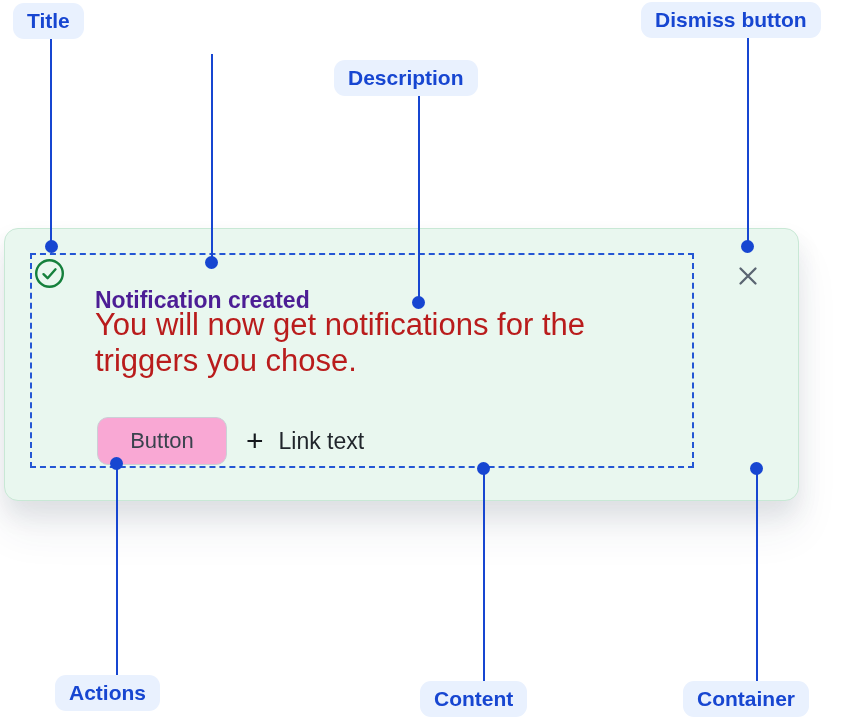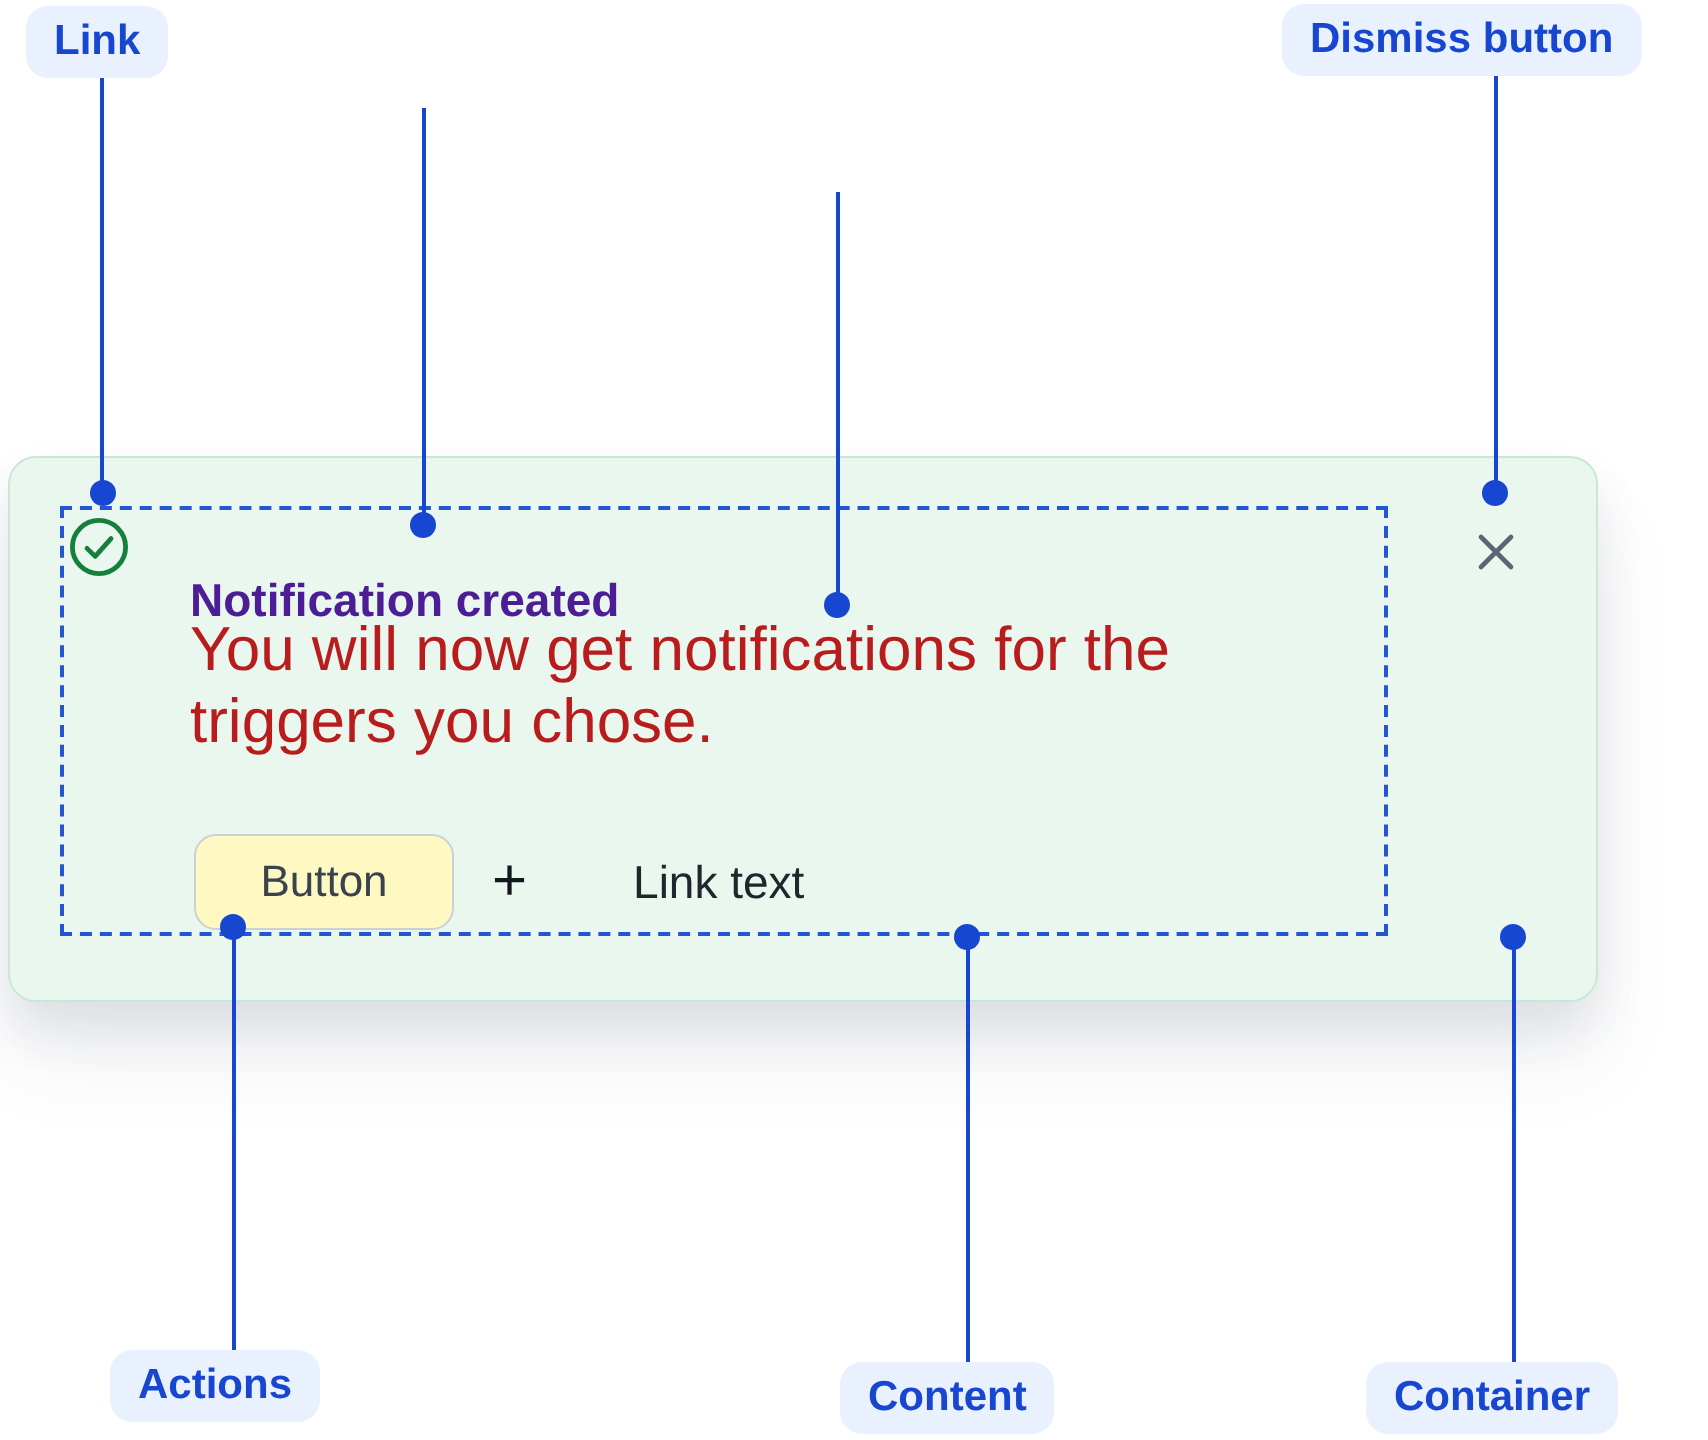--- a/index.html
+++ b/index.html
@@ -52,31 +52,31 @@
   .card-title{
     position:absolute;left:95px;top:261px;font-size:23px;font-weight:700;
     color:#4c1d95;line-height:30px;white-space:nowrap;margin-top:24px;
   }
   .card-desc{
     position:absolute;left:95px;top:307px;width:600px;font-size:31px;
     color:#b91c1c;line-height:36px;
   }
   .card-button{
     position:absolute;left:97px;top:417px;width:130px;height:48px;
-    background:#fef9c3;border:1.5px solid #CBD0D6;border-radius:11px;
+    background:#f9a8d4;border:1.5px solid #CBD0D6;border-radius:11px;
     display:flex;align-items:center;justify-content:center;
     font-family:"Liberation Sans", sans-serif;
     font-size:22px;color:#3A424D;box-sizing:border-box;cursor:pointer;
   }
   .card-link{
     position:absolute;left:246px;top:417px;height:48px;
     display:flex;align-items:center;gap:15px;cursor:pointer;
   }
   .plus-glyph{font-size:30px;font-weight:400;color:#14181D;line-height:30px;}
-  .link-label{font-size:23px;color:#21262C;margin-left:38px;}
+  .link-label{font-size:23px;color:#21262C;}
   .dismiss-btn{
     position:absolute;left:733px;top:261px;width:30px;height:30px;
     background:transparent;border:none;padding:0;cursor:pointer;
     display:flex;align-items:center;justify-content:center;
   }
 </style>
 </head>
 <body>
 
 <div class="canvas">
@@ -114,19 +114,20 @@
   <div class="line line-container"></div>
 
   <div class="dot dot-icon"></div>
   <div class="dot dot-title"></div>
   <div class="dot dot-description"></div>
   <div class="dot dot-dismiss"></div>
   <div class="dot dot-actions"></div>
   <div class="dot dot-content"></div>
   <div class="dot dot-container"></div>
 
-  <div class="pill pill-icon">Link</div>
+  <div class="pill pill-icon">Title</div>
+  <div class="pill pill-description">Description</div>
   <div class="pill pill-dismiss">Dismiss button</div>
   <div class="pill pill-actions">Actions</div>
   <div class="pill pill-content">Content</div>
   <div class="pill pill-container">Container</div>
 
 </div>
 
 </body></html>

